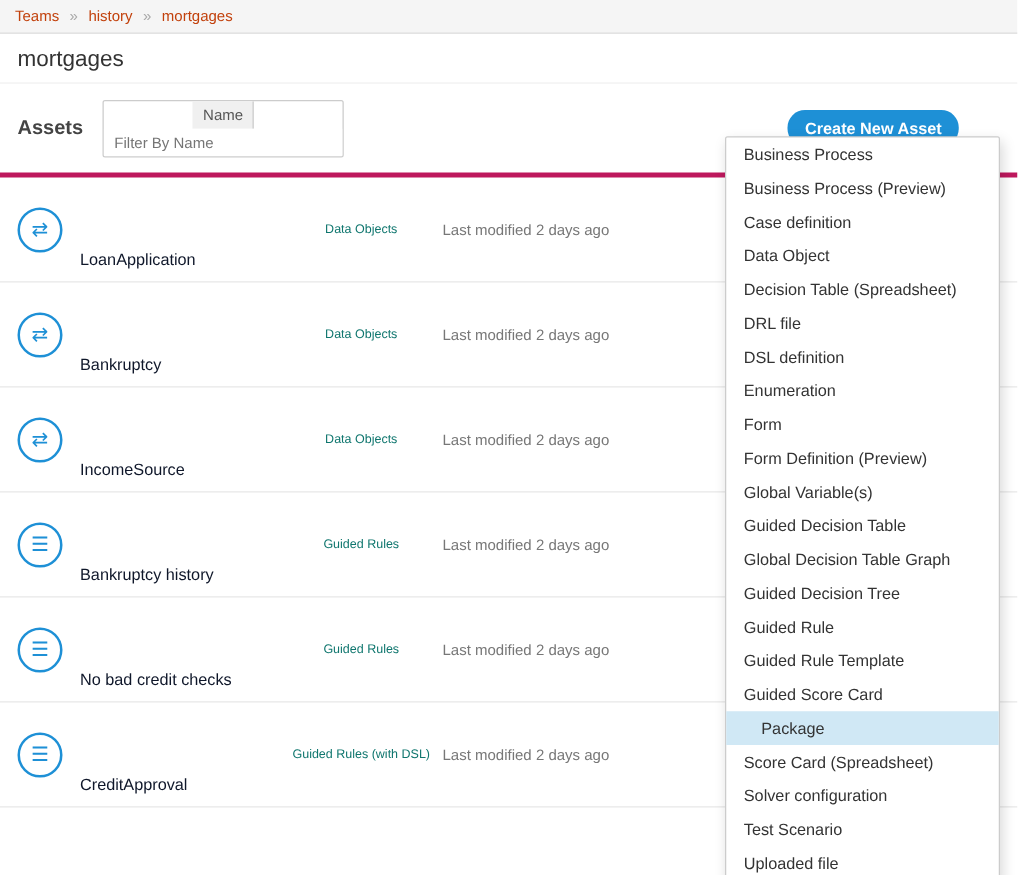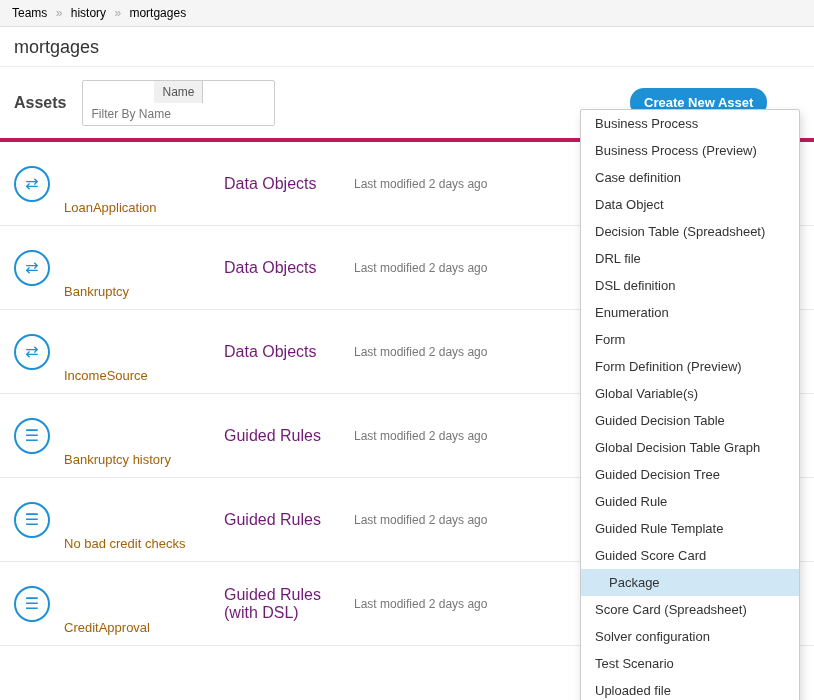--- a/index.html
+++ b/index.html
@@ -5,21 +5,21 @@
     * { box-sizing: border-box; margin: 0; padding: 0; }
     body { font-family: Arial, sans-serif; font-size: 13px; color: #333; background: #fff; width: 814px; height: 700px; overflow: hidden; }
 
     .breadcrumb {
       background: #f5f5f5;
       padding: 6px 12px;
       border-bottom: 1px solid #ddd;
       font-size: 12px;
       color: #555;
     }
-    .breadcrumb a { color: #000000; text-decoration: none; }
+    .breadcrumb a { color: #c2410c; text-decoration: none; }
     .breadcrumb span { margin: 0 5px; color: #aaa; }
 
     .page-title {
       padding: 10px 14px 8px;
       font-size: 18px;
       font-weight: normal;
       color: #333;
       border-bottom: 1px solid #eee;
     }
 
@@ -100,33 +100,34 @@
       display: flex;
       align-items: center;
       justify-content: center;
       margin-right: 14px;
       flex-shrink: 0;
       color: #1e90d6;
       font-size: 16px;
     }
 
     .asset-name {
-      color: #a16207;
+      color: #0f172a;
       text-decoration: none;
       font-size: 13px;
       width: 160px;
       flex-shrink: 0;
       margin-top: 48px;
     }
 
     .asset-type {
-      color: #701a75;
-      font-size: 16px;
+      color: #0f766e;
+      font-size: 10px;
       width: 130px;
       flex-shrink: 0;
+      text-align: center;
     }
 
     .asset-modified {
       color: #777;
       font-size: 12px;
       flex: 1;
     }
 
     
     .dropdown-menu {

